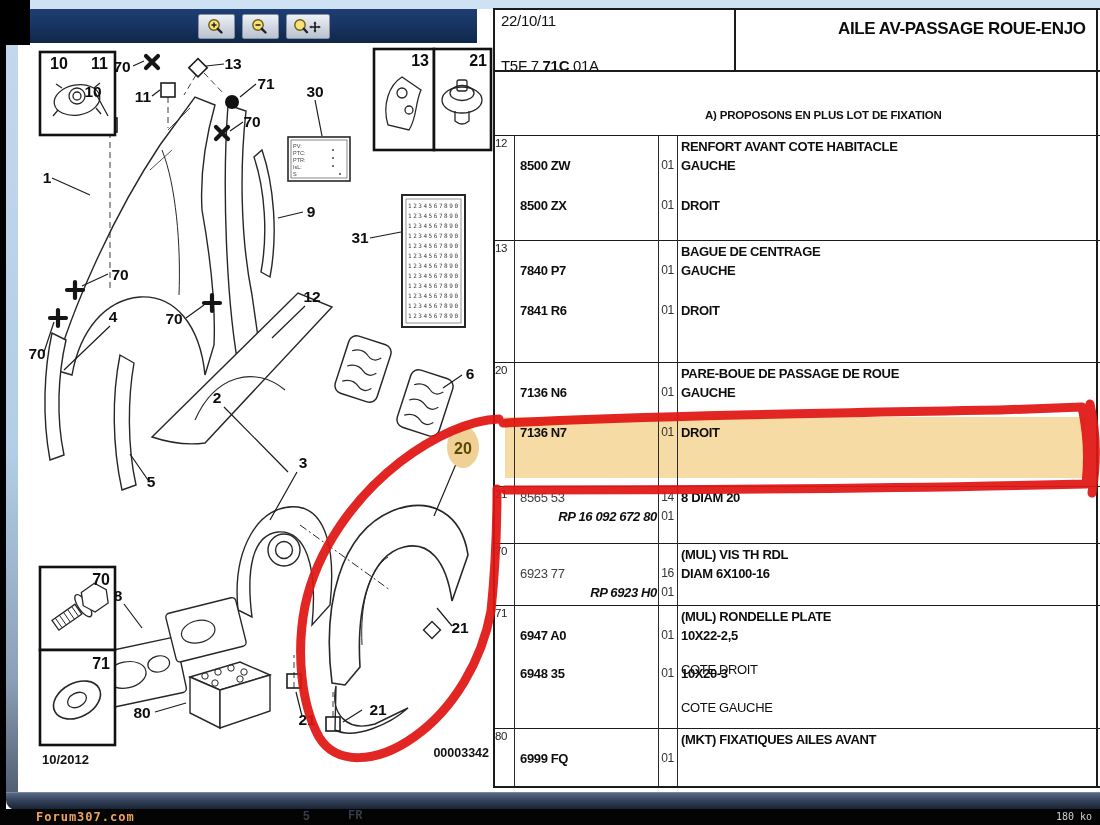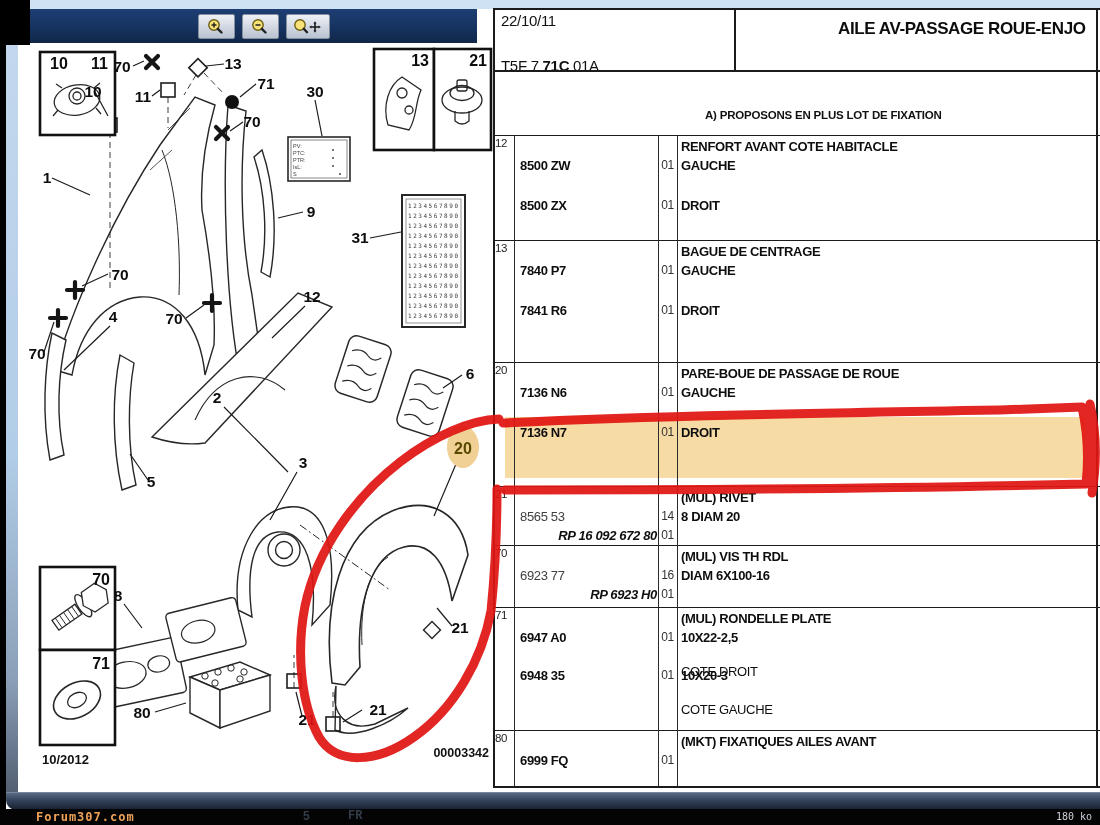--- a/index.html
+++ b/index.html
@@ -333,21 +333,20 @@
           <span class="desc">GAUCHE</span>
         </div>
         <div class="pline hl">
           <span class="part">7136 N7</span>
           <span class="qty">01</span>
           <span class="desc">DROIT</span>
         </div>
       </div>
       <div class="sec" style="min-height: 57px;">
         <span class="idx">21</span>
-        <div class="dline">(MUL) RIVET</div>
         <div class="pline">
           <span class="part italic">8565 53</span>
           <span class="qty">14</span>
           <span class="desc">8 DIAM 20</span>
         </div>
         <div class="pline">
           <span class="part ref">RP 16 092 672 80</span>
           <span class="qty">01</span>
           <span class="desc"></span>
         </div>

